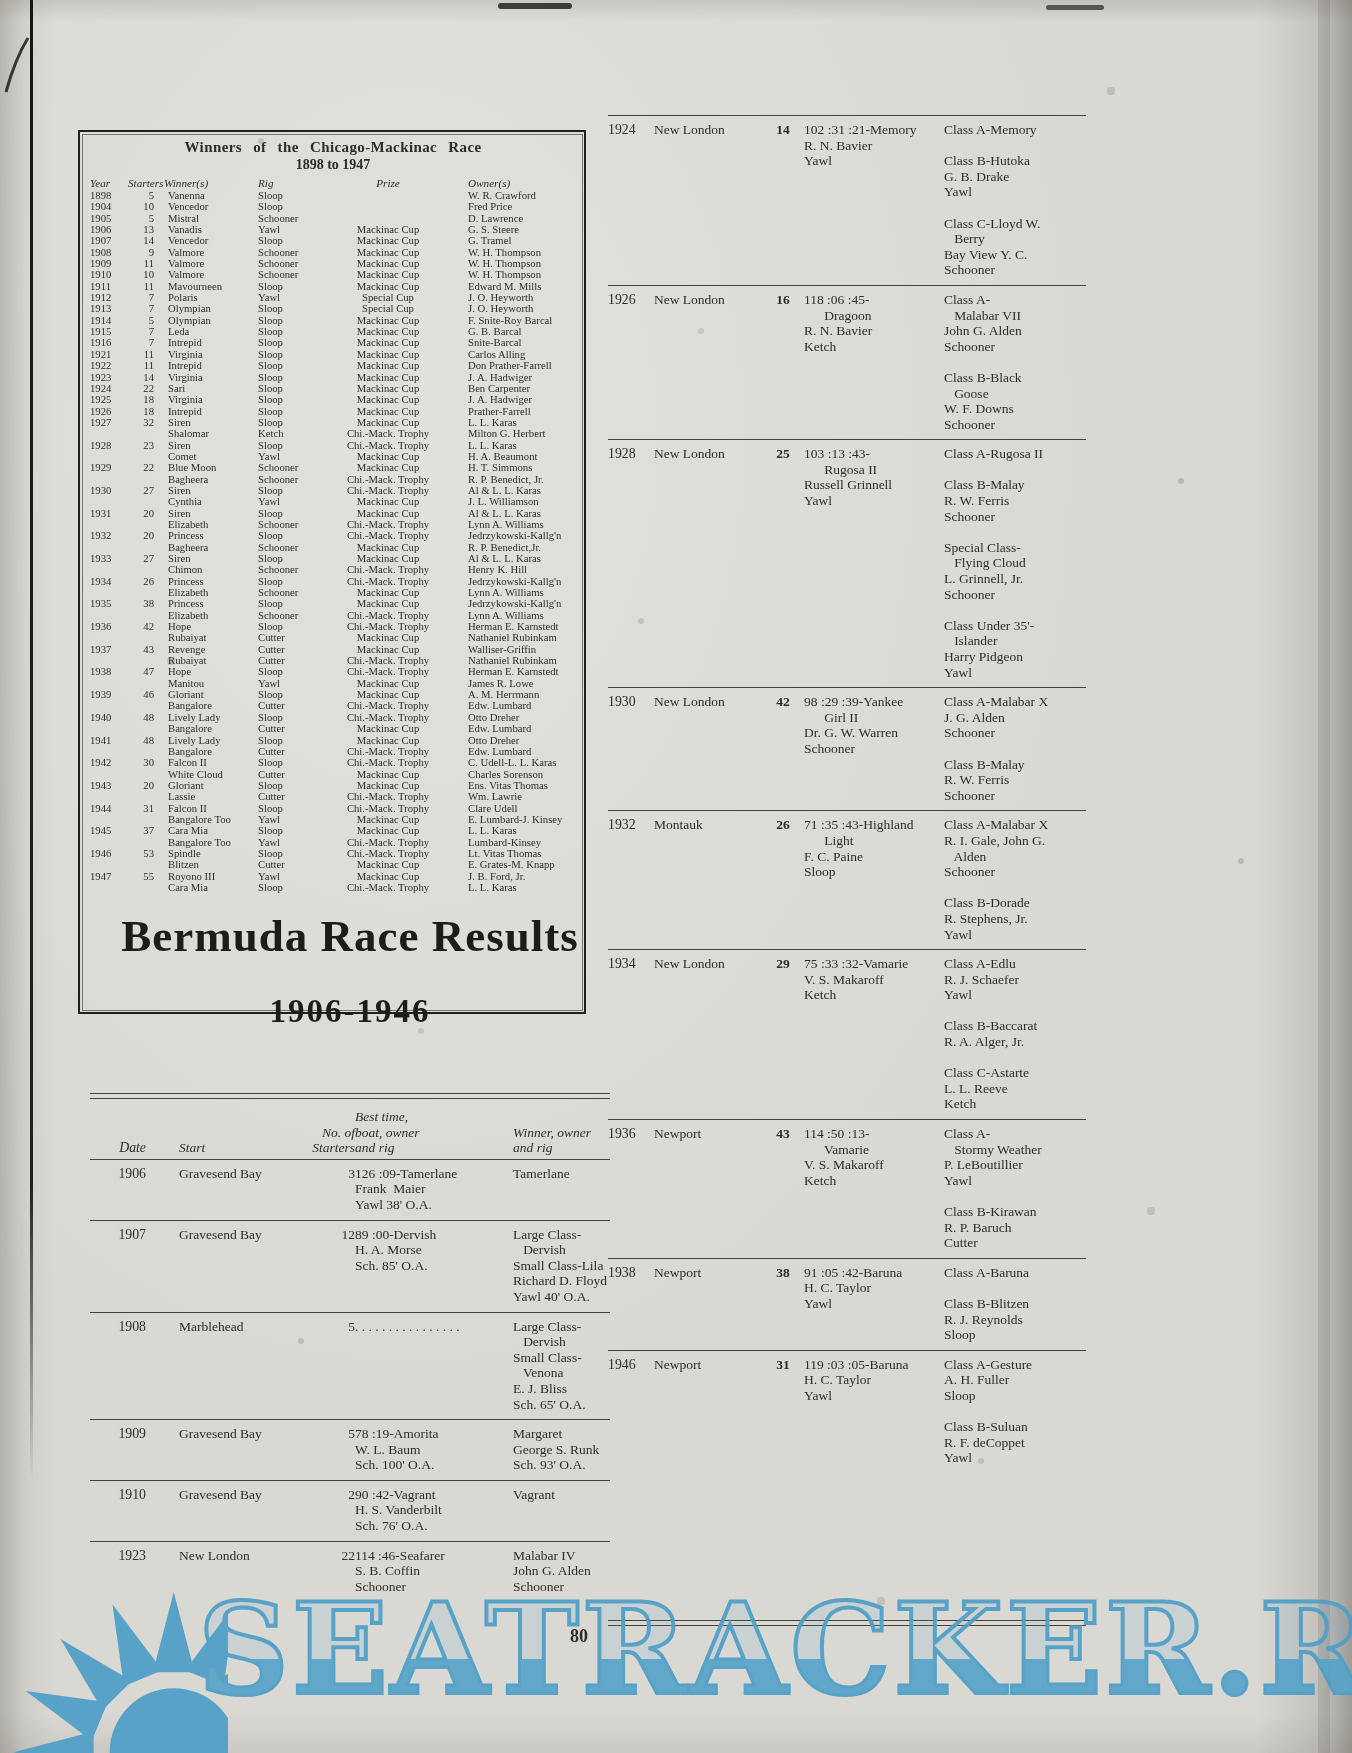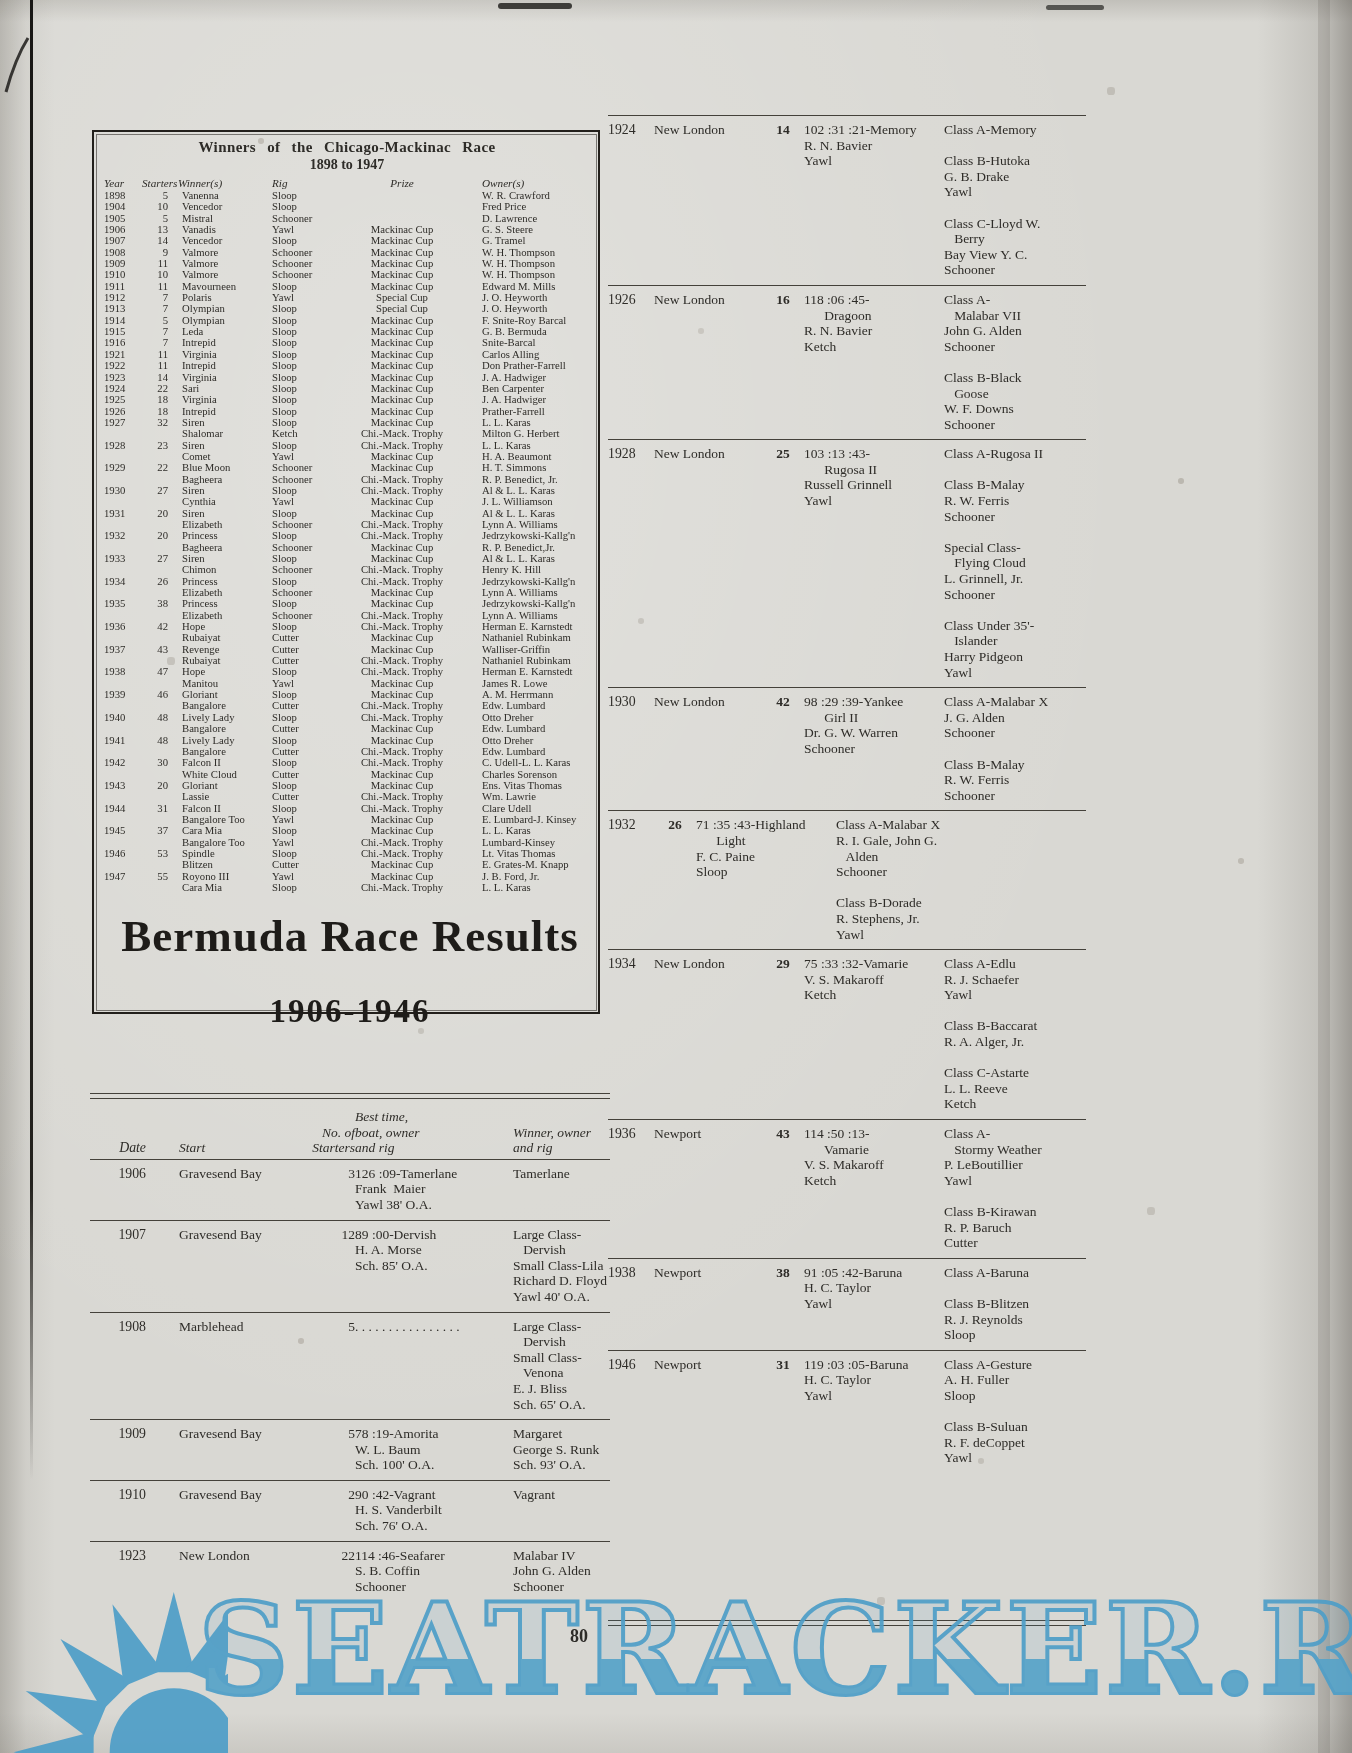--- a/index.html
+++ b/index.html
@@ -23,21 +23,21 @@
   .specks{position:absolute;left:0;top:0;width:2px;height:2px;background:transparent;border-radius:50%;
     box-shadow:260px 140px 0 2px rgba(110,100,85,.25),1110px 90px 0 3px rgba(110,100,85,.22),
     1180px 480px 0 2px rgba(110,100,85,.28),640px 620px 0 2px rgba(110,100,85,.2),
     170px 660px 0 3px rgba(110,100,85,.22),1240px 860px 0 2px rgba(110,100,85,.25),
     420px 1030px 0 2px rgba(110,100,85,.2),1150px 1210px 0 3px rgba(110,100,85,.2),
     300px 1340px 0 2px rgba(110,100,85,.25),980px 1460px 0 2px rgba(110,100,85,.2),
     700px 330px 0 2px rgba(110,100,85,.18),880px 1600px 0 3px rgba(110,100,85,.2);}
   .pen-mark{position:absolute;left:2px;top:36px;}
 
   
-  .mack-box{position:absolute;left:92px;top:130px;width:508px;height:884px;
+  .mack-box{position:absolute;left:78px;top:130px;width:508px;height:884px;
     border:2.5px solid #221f1b;box-sizing:border-box;padding:6px 8px 0 10px;}
   .mack-box::after{content:"";position:absolute;inset:1.5px;border:1px solid rgba(34,31,27,.55);pointer-events:none;}
   .mack-title{font-weight:bold;font-size:15px;line-height:19px;text-align:center;word-spacing:7px;letter-spacing:.4px;}
   .mack-title2{font-weight:bold;font-size:14px;line-height:16px;text-align:center;margin-bottom:4px;}
   .mrow{display:flex;font-size:10.7px;line-height:11.35px;white-space:pre;}
   .mhead{font-style:italic;font-size:11.2px;line-height:13px;}
   .mc{flex:none;overflow:visible;}
   .mc-year{width:38px;}
   .mc-st{width:26px;text-align:right;}
   .mc-win{width:104px;padding-left:14px;box-sizing:border-box;}
@@ -217,21 +217,21 @@
           <span class="mc mc-prize">Mackinac Cup</span>
           <span class="mc mc-own">F. Snite-Roy Barcal</span>
         </div>
 
         <div class="mrow">
           <span class="mc mc-year">1915</span>
           <span class="mc mc-st">7</span>
           <span class="mc mc-win">Leda</span>
           <span class="mc mc-rig">Sloop</span>
           <span class="mc mc-prize">Mackinac Cup</span>
-          <span class="mc mc-own">G. B. Bermuda</span>
+          <span class="mc mc-own">G. B. Barcal</span>
         </div>
 
         <div class="mrow">
           <span class="mc mc-year">1916</span>
           <span class="mc mc-st">7</span>
           <span class="mc mc-win">Intrepid</span>
           <span class="mc mc-rig">Sloop</span>
           <span class="mc mc-prize">Mackinac Cup</span>
           <span class="mc mc-own">Snite-Barcal</span>
         </div>
@@ -841,20 +841,21 @@
 J. G. Alden
 Schooner
 
 Class B-Malay
 R. W. Ferris
 Schooner</span>
         </div>
 
         <div class="brow">
           <span class="bc r-date">1932</span>
+          <span class="bc r-start">Montauk</span>
           <span class="bc r-st">26</span>
           <span class="bc r-best">71 :35 :43-Highland
       Light
 F. C. Paine
 Sloop</span>
           <span class="bc r-cls">Class A-Malabar X
 R. I. Gale, John G.
    Alden
 Schooner
 

